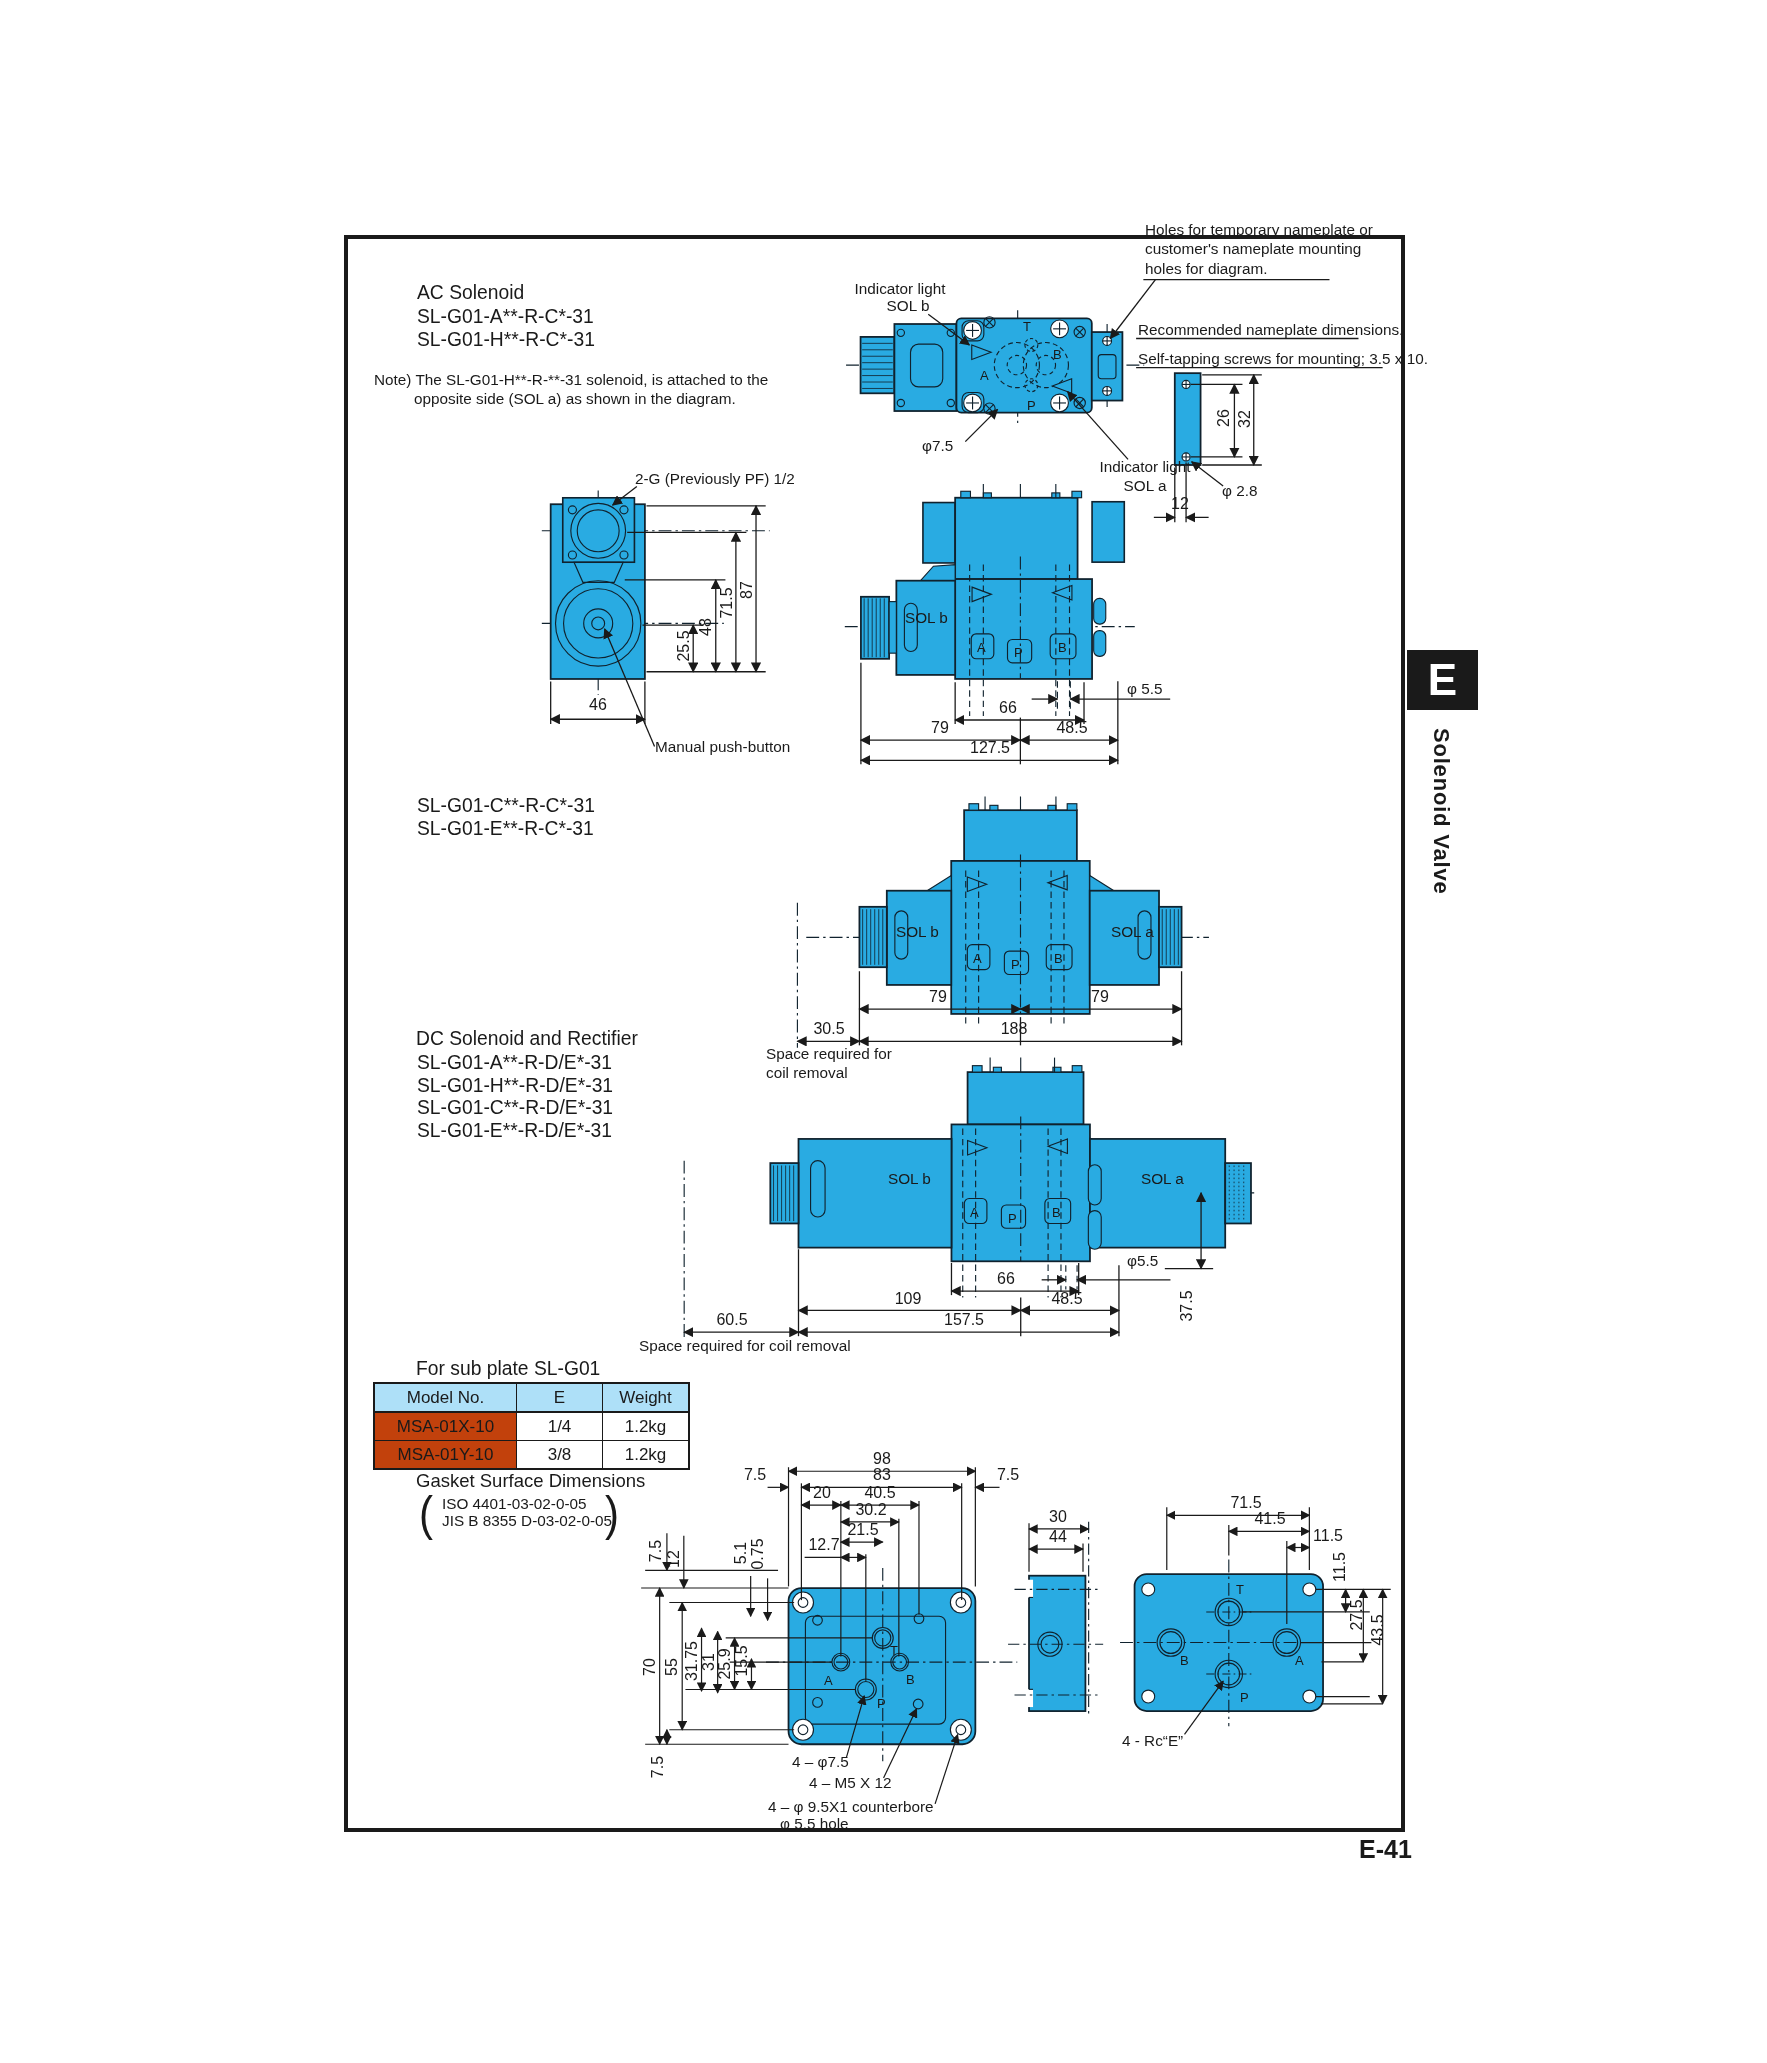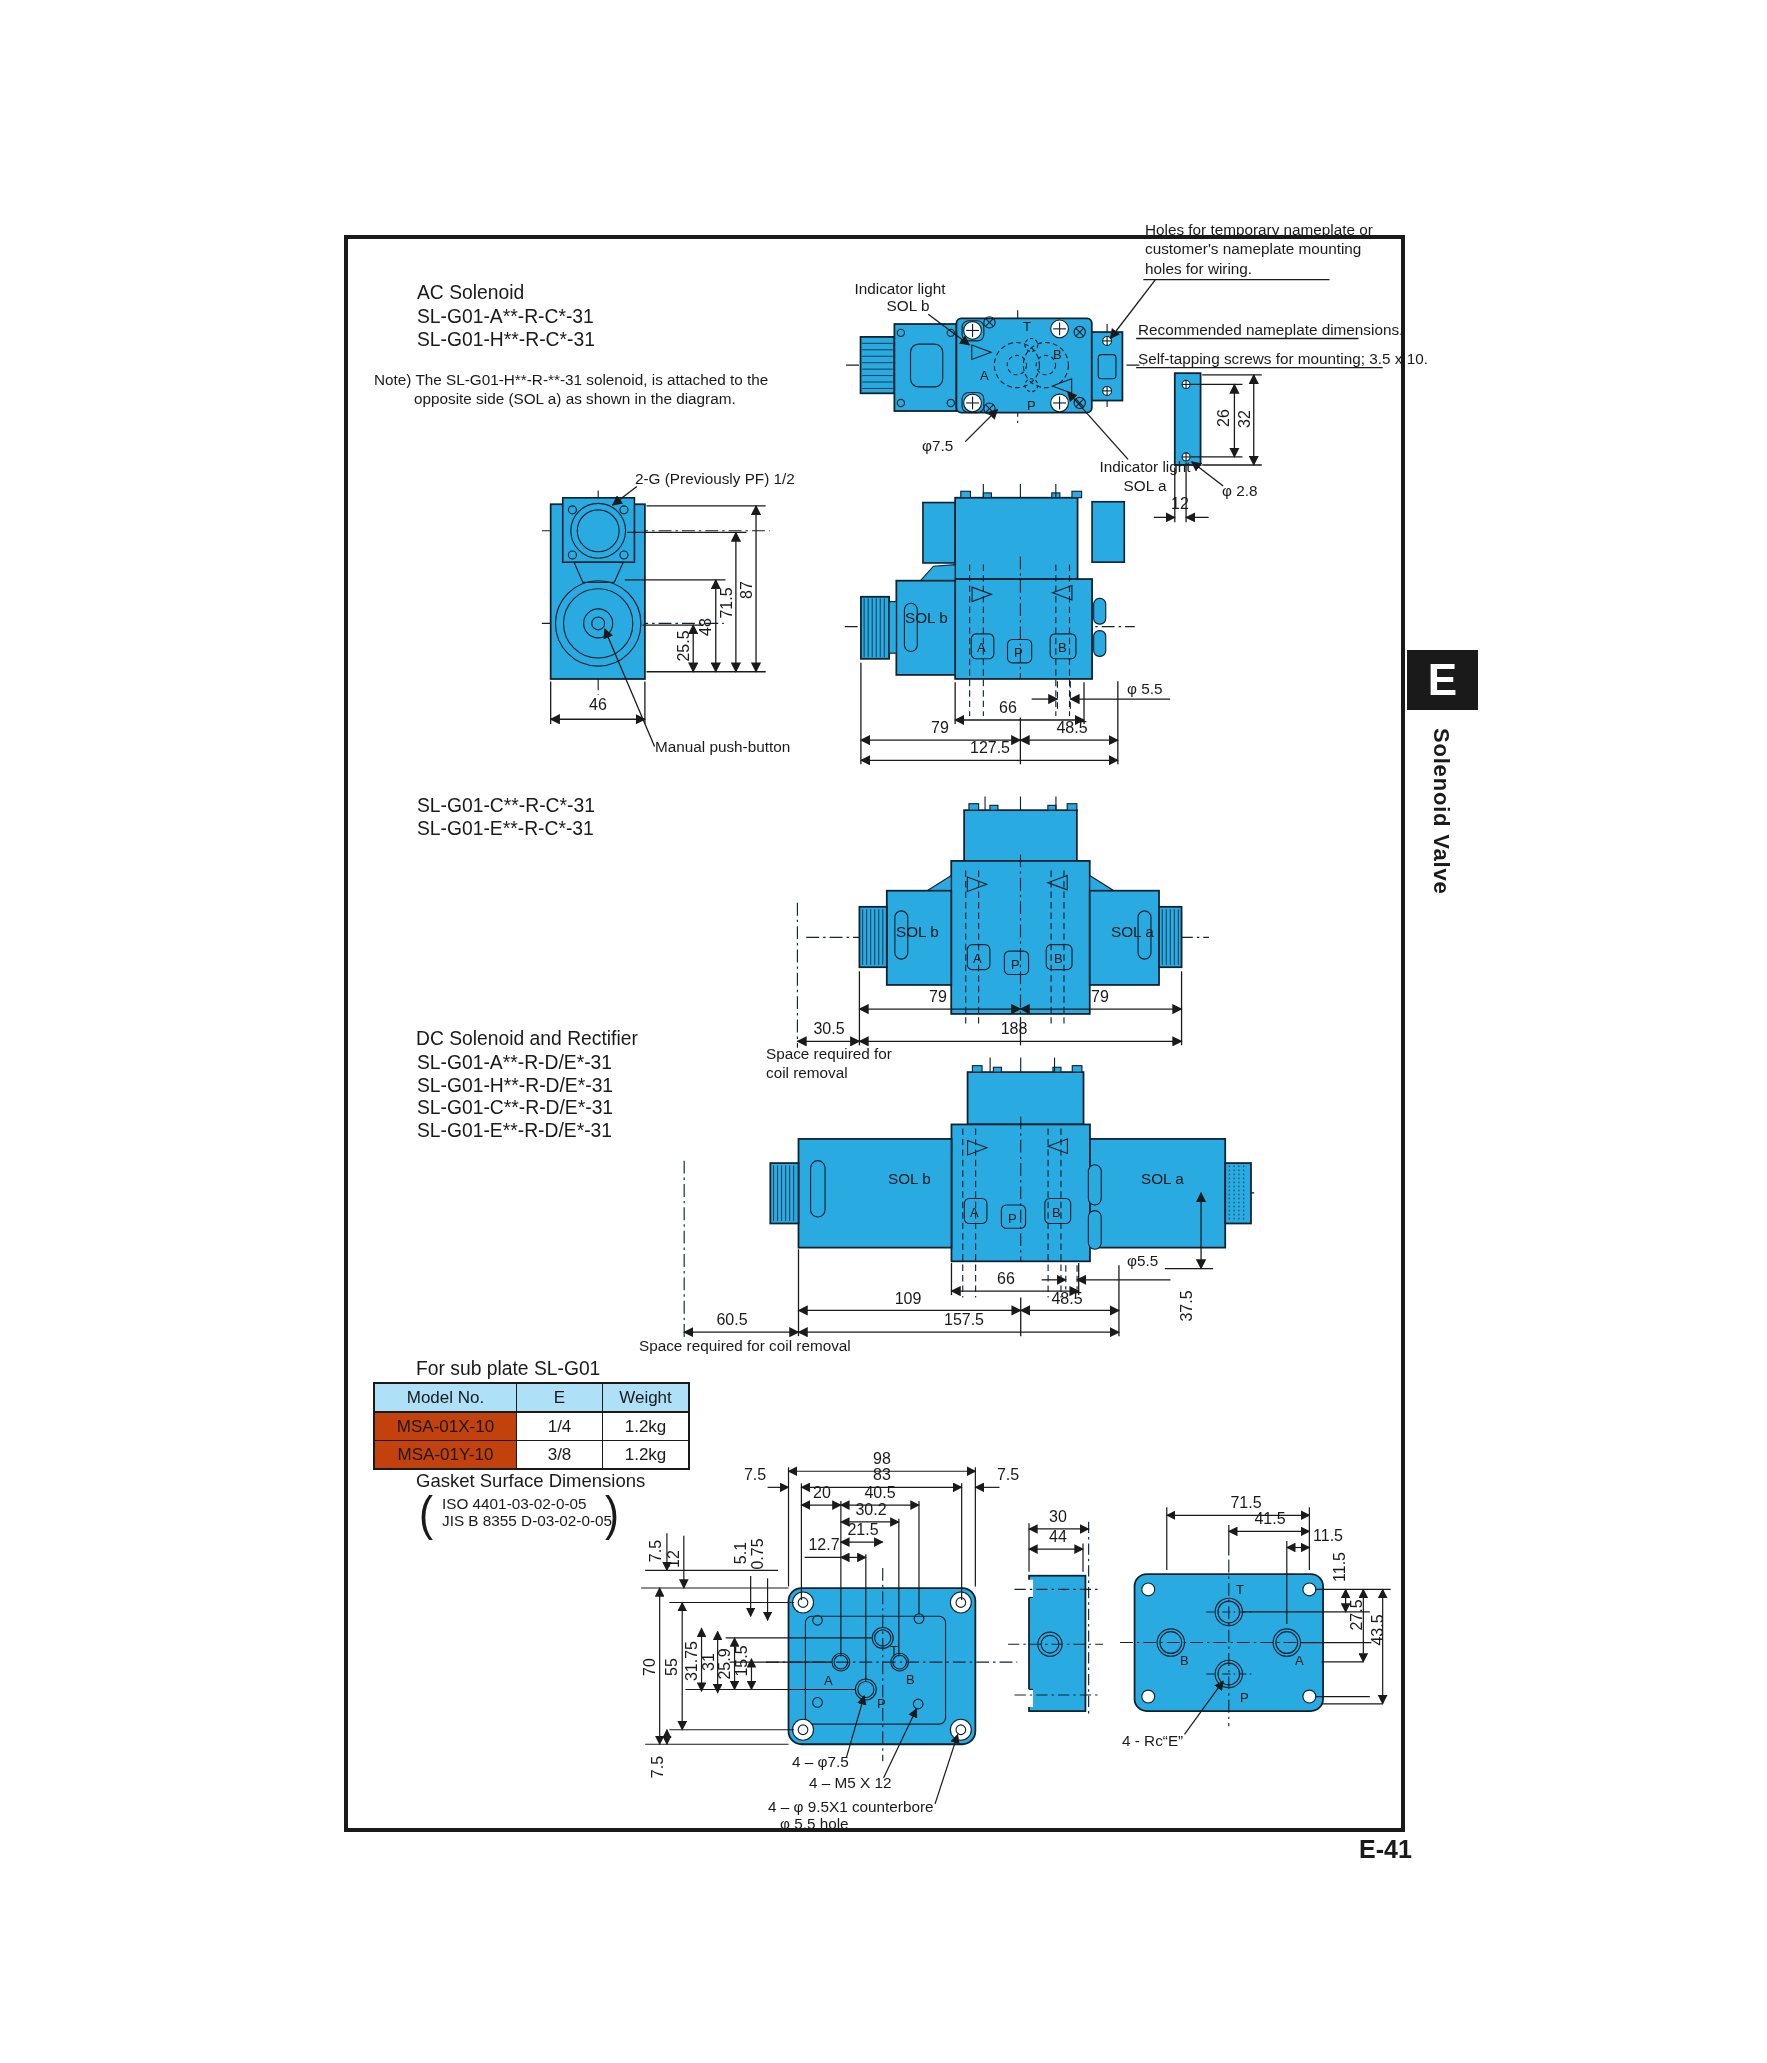--- a/index.html
+++ b/index.html
@@ -155,21 +155,21 @@
       <line x1="1419" y1="347" x2="1650" y2="347"></line>
       <line x1="1434" y1="347" x2="1378" y2="420" marker-end="url(#arr)"></line>
       <line x1="1410" y1="420" x2="1686" y2="420"></line>
       <line x1="1410" y1="456" x2="1716" y2="456"></line>
     </g>
   </svg>
   <div class="lblc" style="left:900px;top:280px;">Indicator light</div>
   <div class="lblc" style="left:908px;top:297px;">SOL b</div>
   <div class="t19" style="left:1145px;top:221px;">Holes for temporary nameplate or</div>
   <div class="t19" style="left:1145px;top:240px;">customer's nameplate mounting</div>
-  <div class="t19" style="left:1145px;top:260px;">holes for wiring.</div>
+  <div class="t19" style="left:1145px;top:260px;">holes for diagram.</div>
   <div class="t19" style="left:1138px;top:321px;">Recommended nameplate dimensions.</div>
   <div class="t19" style="left:1138px;top:350px;">Self-tapping screws for mounting; 3.5 x 10.</div>
   <div class="port" style="left:1023px;top:319px;">T</div>
   <div class="port" style="left:1053px;top:347px;">B</div>
   <div class="port" style="left:980px;top:368px;">A</div>
   <div class="port" style="left:1027px;top:398px;">P</div>
   <div class="t19" style="left:922px;top:437px;">φ7.5</div>
   <div class="lblc" style="left:1145px;top:458px;">Indicator light</div>
   <div class="lblc" style="left:1145px;top:477px;">SOL a</div>
   <div class="dimv" style="left:1224px;top:418px;">26</div>

